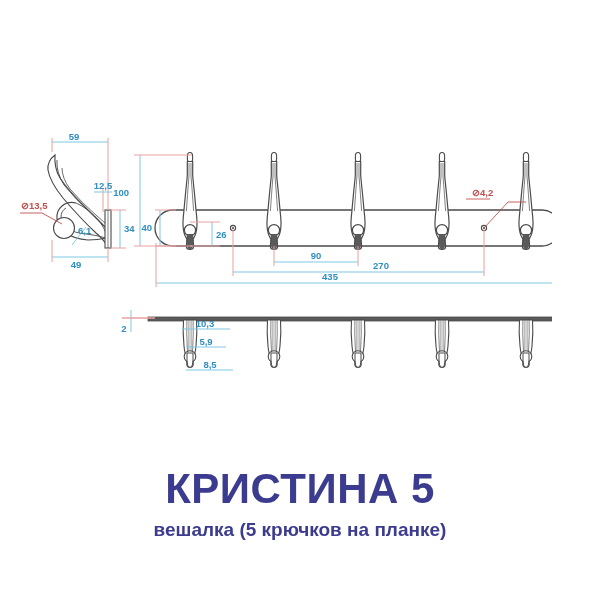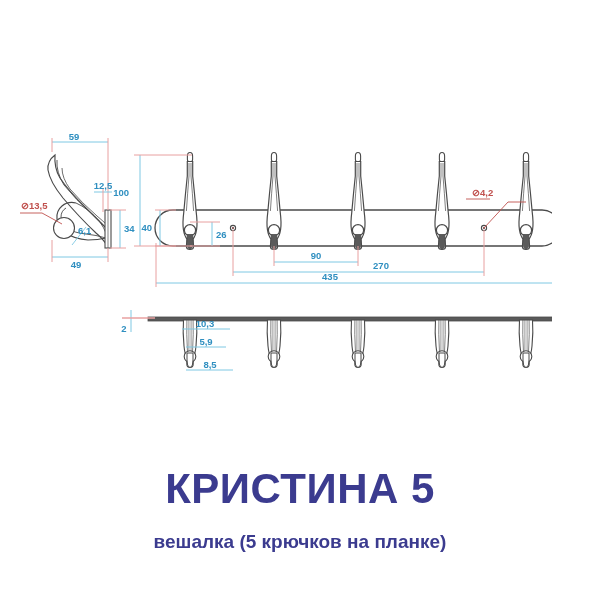--- a/index.html
+++ b/index.html
@@ -37,21 +37,21 @@
     color: #3b3b8f;
     line-height: 1.0;
     margin: 0;
     padding: 0;
   }
   #subtitle-text {
     font-family: "Liberation Sans", sans-serif;
     font-weight: bold;
     font-size: 19px;
     color: #3b3b8f;
-    margin: 12px;
+    margin: 0;
     padding-top: 9px;
     text-align: center;
   }
   svg text {
     font-family: "Liberation Sans", sans-serif;
     font-weight: bold;
   }
   .dim-txt {
     font-size: 9.5px;
     fill: #2f8fc0;

